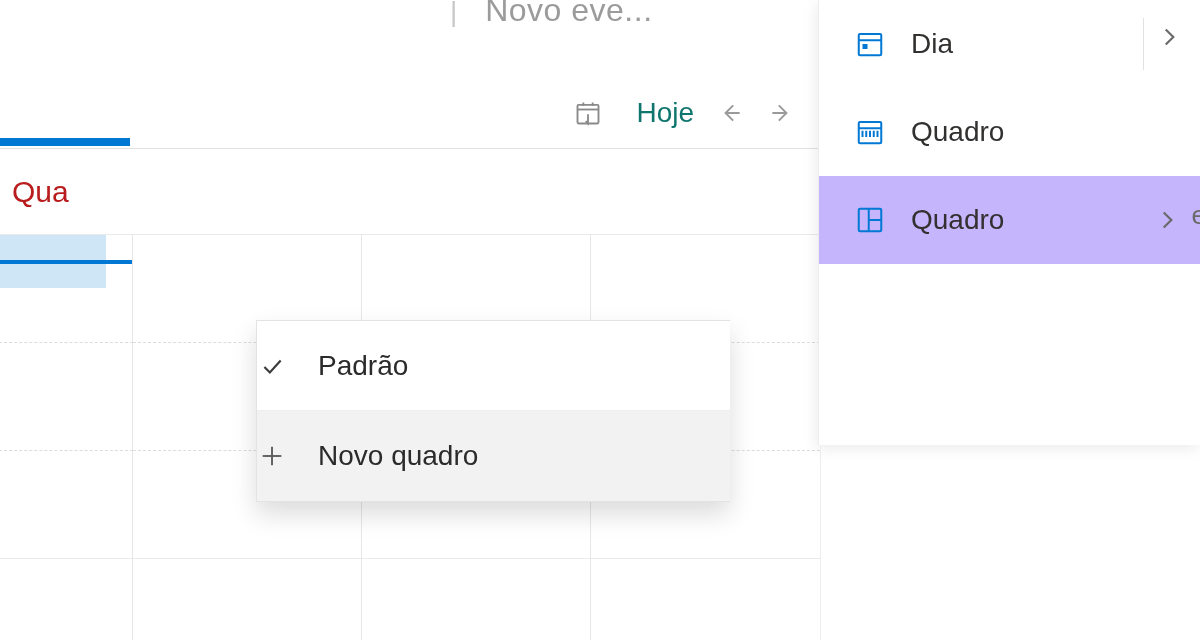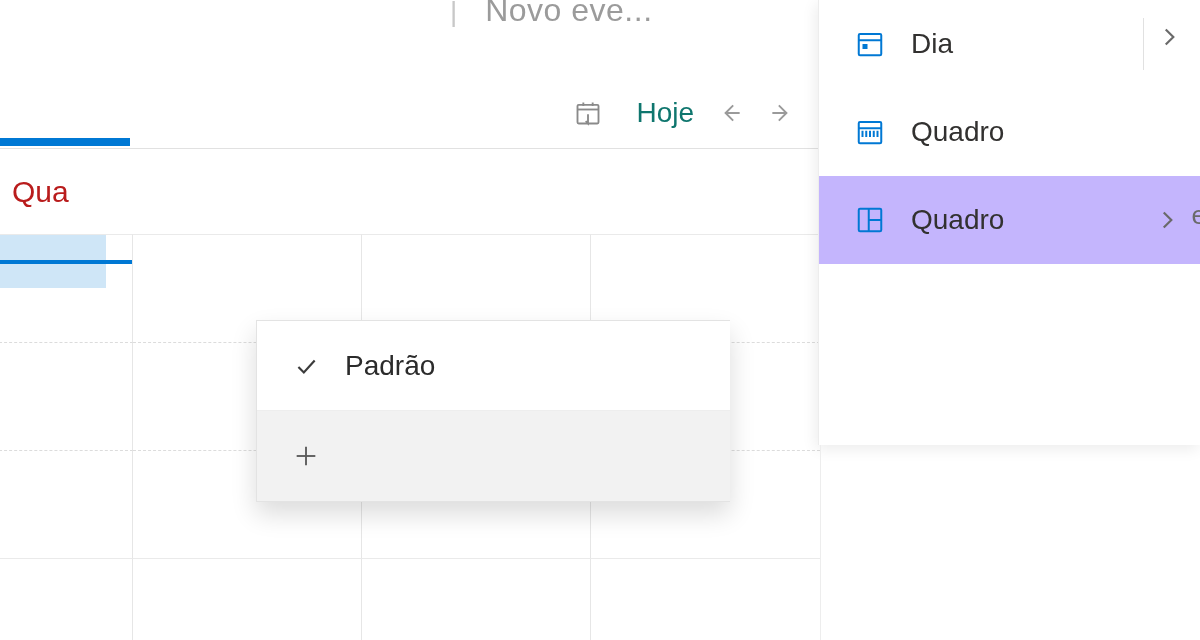--- a/index.html
+++ b/index.html
@@ -40,21 +40,21 @@
   .view-menu { position: absolute; top: 0; right: 0; width: 382px; background: #fff; border-left: 1px solid #ededed; height: 445px; box-shadow: -2px 4px 14px rgba(0,0,0,0.08); }
   .view-item { display: flex; align-items: center; gap: 26px; height: 88px; padding-left: 36px; font-size: 28px; color: #323130; cursor: default; position: relative; }
   .view-item.selected { background: #c4b5fd; }
   .view-item .icon { width: 30px; height: 30px; display: flex; align-items: center; justify-content: center; }
   .view-item .chev { position: absolute; right: 20px; top: 50%; transform: translateY(-50%); color: #6a6a6a; }
   .top-sep { position: absolute; right: 56px; top: 18px; height: 52px; width: 1px; background: #e1e1e1; }
   .top-chev { position: absolute; right: 18px; top: 24px; color: #6a6a6a; }
 
   
   .submenu { position: absolute; top: 320px; left: 256px; width: 474px; background: #fff; border: 1px solid #e3e3e3; border-right: none; box-shadow: 0 12px 24px rgba(0,0,0,0.14); }
-  .submenu .item { display: flex; align-items: center; gap: 24px; height: 90px; padding-left: 34px; font-size: 28px; color: #2b2b2b; border-bottom: 1px solid #eee; }
+  .submenu .item { display: flex; align-items: center; gap: 31px; height: 90px; font-size: 28px; color: #2b2b2b; border-bottom: 1px solid #eee; }
   .submenu .item:last-child { border-bottom: none; background: #f2f2f2; }
   .submenu .item .lead { width: 30px; display: flex; justify-content: center; color: #4b4b4b; font-size: 28px; }
 
   .stub-right { position: absolute; top: 200px; right: -6px; font-size: 26px; color: #6a6a6a; }
   .under-menu-border { position: absolute; left: 820px; top: 445px; width: 380px; height: 195px; border-left: 1px solid #ededed; }
 
   svg { display: block; }
 </style>
 </head>
 <body>
@@ -195,16 +195,17 @@
       </span>
       <span>Padrão</span>
     </div>
     <div class="item">
       <span class="lead">
         <svg viewBox="0 0 24 24" width="28" height="28" fill="none" stroke="#5a5a5a" stroke-width="1.6">
             <line x1="12" y1="4" x2="12" y2="20"></line>
             <line x1="4" y1="12" x2="20" y2="12"></line>
           </svg>
       </span>
+      <span>Novo quadro</span>
     </div>
   </div>
 
 </div>
 
 </body></html>

